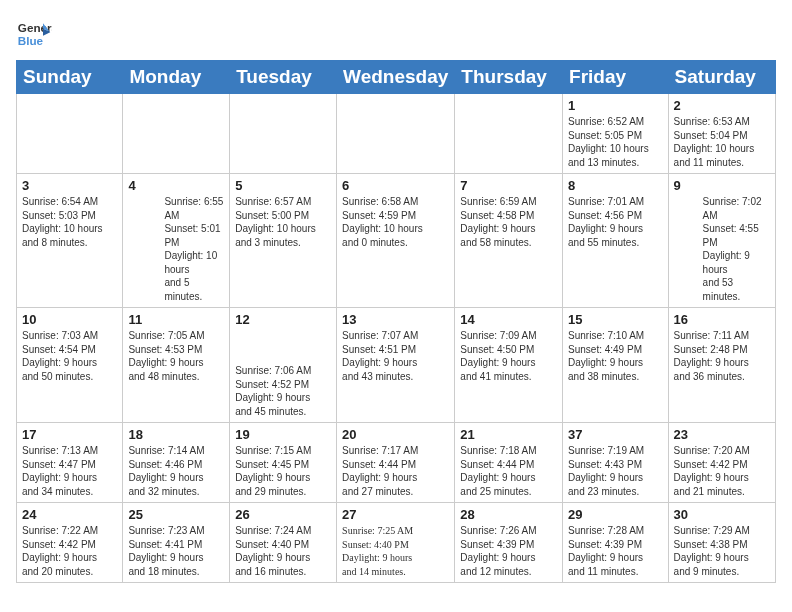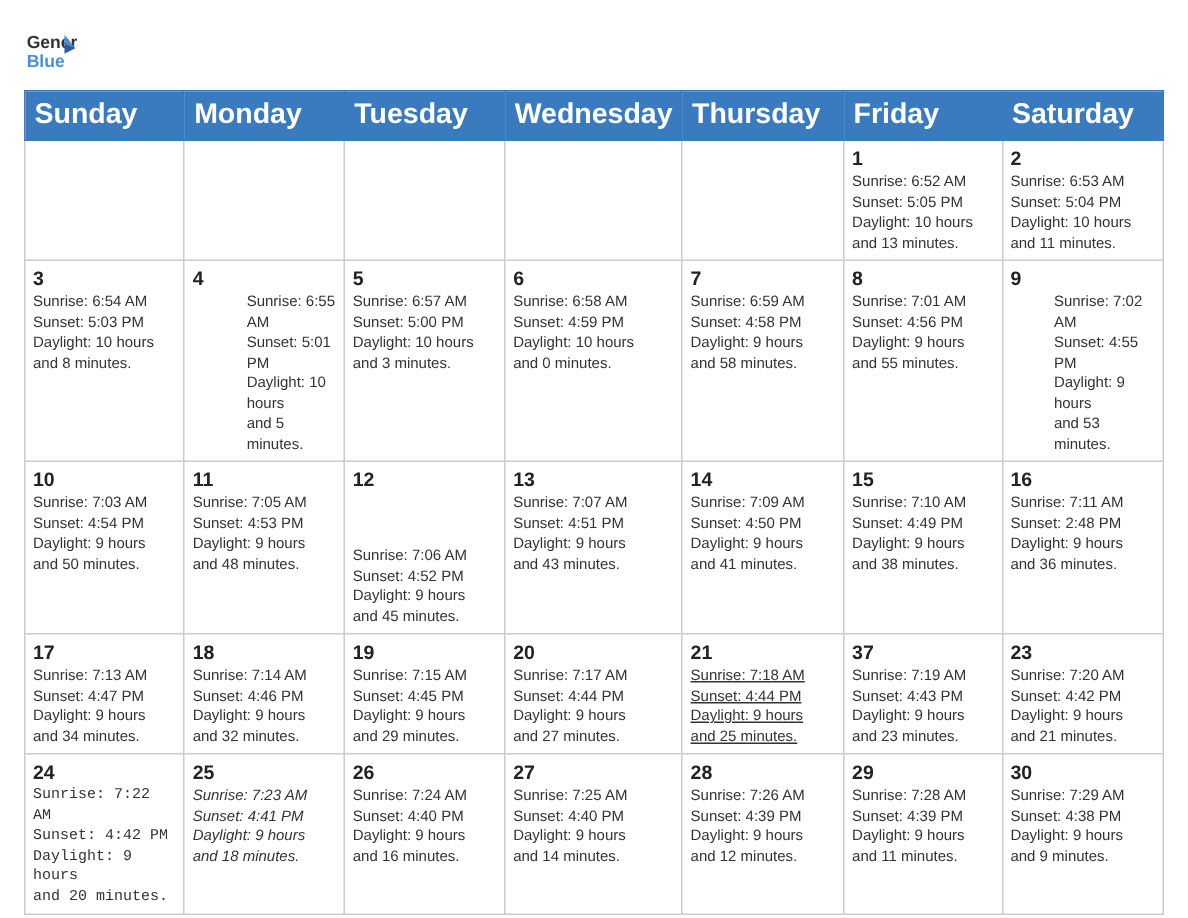--- a/index.html
+++ b/index.html
@@ -254,21 +254,21 @@
         </td>
         <td class="day-cell">
           <div class="day-num">20</div>
           <div class="day-info" style="white-space: pre-line;">Sunrise: 7:17 AM
 Sunset: 4:44 PM
 Daylight: 9 hours
 and 27 minutes.</div>
         </td>
         <td class="day-cell">
           <div class="day-num">21</div>
-          <div class="day-info" style="white-space: pre-line; text-decoration: underline;">Sunrise: 7:18 AM
+          <div class="day-info" style="white-space: pre-line;">Sunrise: 7:18 AM
 Sunset: 4:44 PM
 Daylight: 9 hours
 and 25 minutes.</div>
         </td>
         <td class="day-cell">
           <div class="day-num">37</div>
           <div class="day-info" style="white-space: pre-line;">Sunrise: 7:19 AM
 Sunset: 4:43 PM
 Daylight: 9 hours
 and 23 minutes.</div>
@@ -277,42 +277,42 @@
           <div class="day-num">23</div>
           <div class="day-info" style="white-space: pre-line;">Sunrise: 7:20 AM
 Sunset: 4:42 PM
 Daylight: 9 hours
 and 21 minutes.</div>
         </td>
       </tr>
       <tr>
         <td class="day-cell">
           <div class="day-num">24</div>
-          <div class="day-info" style="white-space: pre-line; font-family: Liberation Mono, monospace;">Sunrise: 7:22 AM
+          <div class="day-info" style="white-space: pre-line;">Sunrise: 7:22 AM
 Sunset: 4:42 PM
 Daylight: 9 hours
 and 20 minutes.</div>
         </td>
         <td class="day-cell">
           <div class="day-num">25</div>
-          <div class="day-info" style="white-space: pre-line; font-style: italic;">Sunrise: 7:23 AM
+          <div class="day-info" style="white-space: pre-line;">Sunrise: 7:23 AM
 Sunset: 4:41 PM
 Daylight: 9 hours
 and 18 minutes.</div>
         </td>
         <td class="day-cell">
           <div class="day-num">26</div>
           <div class="day-info" style="white-space: pre-line;">Sunrise: 7:24 AM
 Sunset: 4:40 PM
 Daylight: 9 hours
 and 16 minutes.</div>
         </td>
         <td class="day-cell">
           <div class="day-num">27</div>
-          <div class="day-info" style="white-space: pre-line;">Sunrise: 7:25 AM
+          <div class="day-info" style="white-space: pre-line; font-family: Liberation Serif, serif;">Sunrise: 7:25 AM
 Sunset: 4:40 PM
 Daylight: 9 hours
 and 14 minutes.</div>
         </td>
         <td class="day-cell">
           <div class="day-num">28</div>
           <div class="day-info" style="white-space: pre-line;">Sunrise: 7:26 AM
 Sunset: 4:39 PM
 Daylight: 9 hours
 and 12 minutes.</div>

